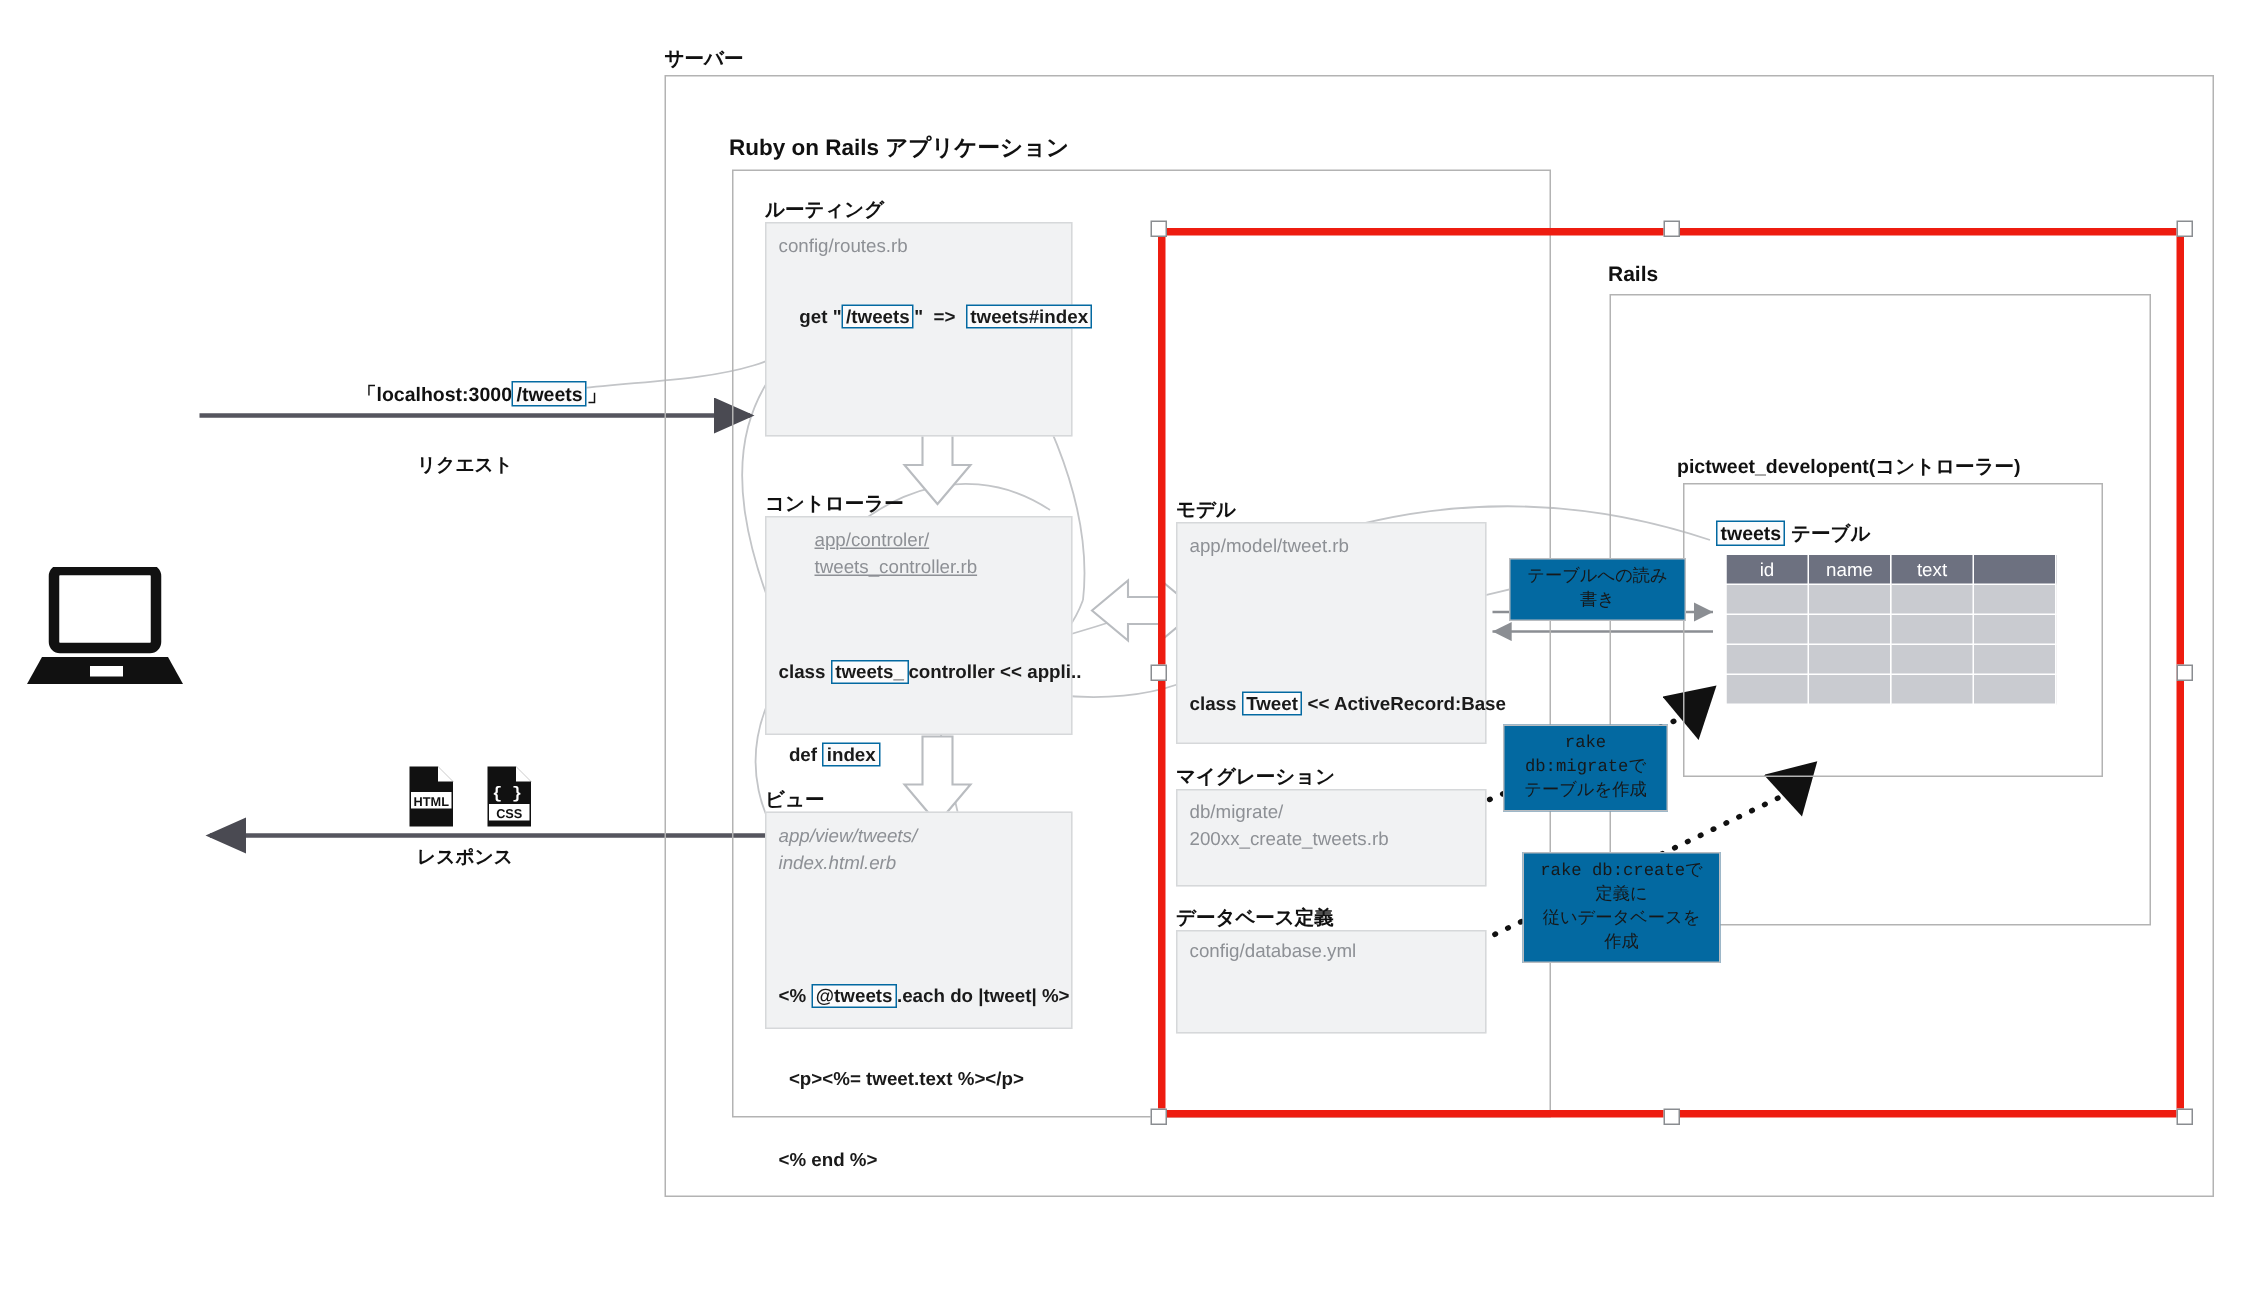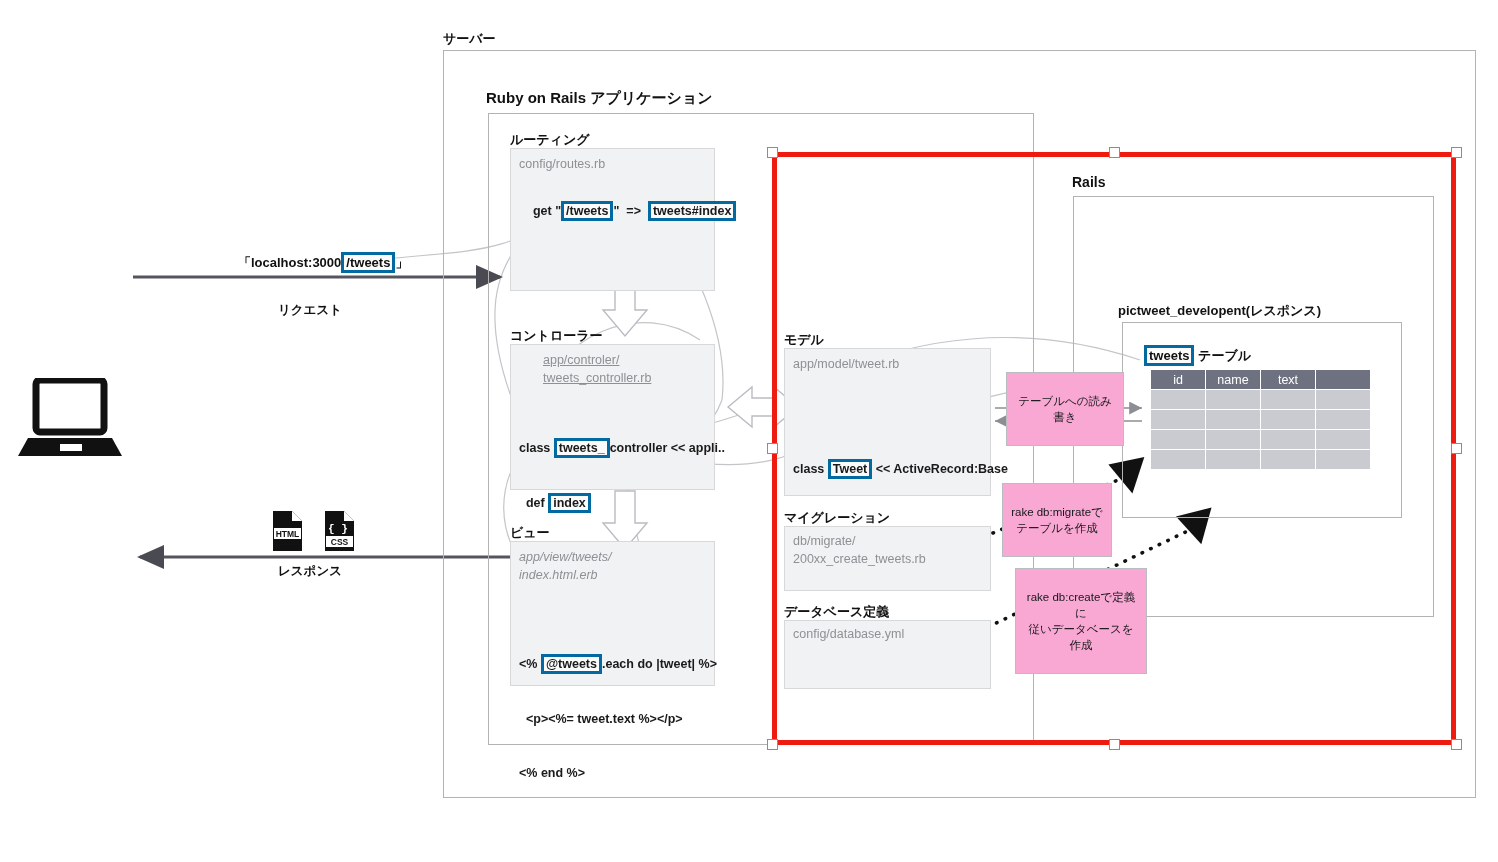--- a/index.html
+++ b/index.html
@@ -9,32 +9,32 @@
   
   .frame{position:absolute;border:1px solid #b3b3b3;background:transparent;box-sizing:border-box;}
   .frame-label{position:absolute;font-weight:bold;color:#111;white-space:nowrap;}
 
   
   .panel{position:absolute;background:#f1f2f3;border:1px solid #d6d8da;box-sizing:border-box;}
   .panel-title{position:absolute;font-weight:bold;font-size:13px;color:#111;white-space:nowrap;}
   .code{position:absolute;white-space:pre;line-height:1.45;}
   .code-path{color:#8d9095;font-size:12.5px;}
   .code-body{color:#1a1a1a;font-size:12.5px;font-weight:bold;}
-  .tok{border:3px solid #0369a1;background:#fbfbfc;padding:0px 2px;}
+  .tok{border:1px solid #0369a1;background:#fbfbfc;padding:0px 2px;}
 
   
   .dbtable{position:absolute;border-collapse:collapse;}
   .dbtable td,.dbtable th{border:1px solid #ffffff;width:54px;height:19px;padding:0;}
   .dbtable th{background:#6d7180;color:#fff;font-size:12.5px;font-weight:normal;text-align:center;}
   .dbtable td{background:#c9cbd0;}
 
   
-  .callout{position:absolute;background:#f9a8d4;border:1px solid #b9bcc0;
+  .callout{position:absolute;background:#0369a1;border:1px solid #b9bcc0;
            font-size:11.5px;color:#16181a;text-align:center;line-height:1.4;
-           padding:20px 7px;box-sizing:border-box;white-space:pre-line;}
+           padding:4px 7px;box-sizing:border-box;white-space:pre-line;font-family:Liberation Mono, monospace;}
 
   
   .arrowlabel{position:absolute;font-weight:bold;font-size:12.5px;color:#111;white-space:nowrap;}
   .urltext{position:absolute;font-weight:bold;font-size:13px;color:#111;white-space:nowrap;}
 
   
   #sel{position:absolute;border:5px solid #ee1c10;box-sizing:border-box;pointer-events:none;}
   .handle{position:absolute;width:11px;height:11px;background:#fff;border:1px solid #8a8d91;box-sizing:border-box;}
 
   svg.overlay{position:absolute;left:0;top:0;width:1498px;height:862px;overflow:visible;}
@@ -123,21 +123,21 @@
 
   <div class="frame-label" style="left:443px;top:30px;font-size:13px;">サーバー</div>
   <div class="frame" style="left:443px;top:50px;width:1033px;height:748px;"></div>
 
   <div class="frame-label" style="left:486px;top:89px;font-size:15px;">Ruby on Rails アプリケーション</div>
   <div class="frame" style="left:488px;top:113px;width:546px;height:632px;"></div>
 
   <div class="frame-label" style="left:1072px;top:174px;font-size:14px;">Rails</div>
   <div class="frame" style="left:1073px;top:196px;width:361px;height:421px;"></div>
 
-  <div class="frame-label" style="left:1118px;top:302px;font-size:13px;">pictweet_developent(レスポンス)</div>
+  <div class="frame-label" style="left:1118px;top:302px;font-size:13px;">pictweet_developent(コントローラー)</div>
   <div class="frame" style="left:1122px;top:322px;width:280px;height:196px;"></div>
 
   <div class="panel-title" style="left:510px;top:131px;">ルーティング</div>
   <div class="panel" style="left:510px;top:148px;width:205px;height:143px;"></div>
   <div class="code code-path" style="left:519px;top:155px;">config/routes.rb</div>
   <div class="code code-body" style="left:519px;top:184px;">
     <span>get "</span><span class="tok">/tweets</span><span>"  =&gt;  </span><span class="tok">tweets#index</span>
   </div>
 
   <div class="panel-title" style="left:510px;top:327px;">コントローラー</div>

